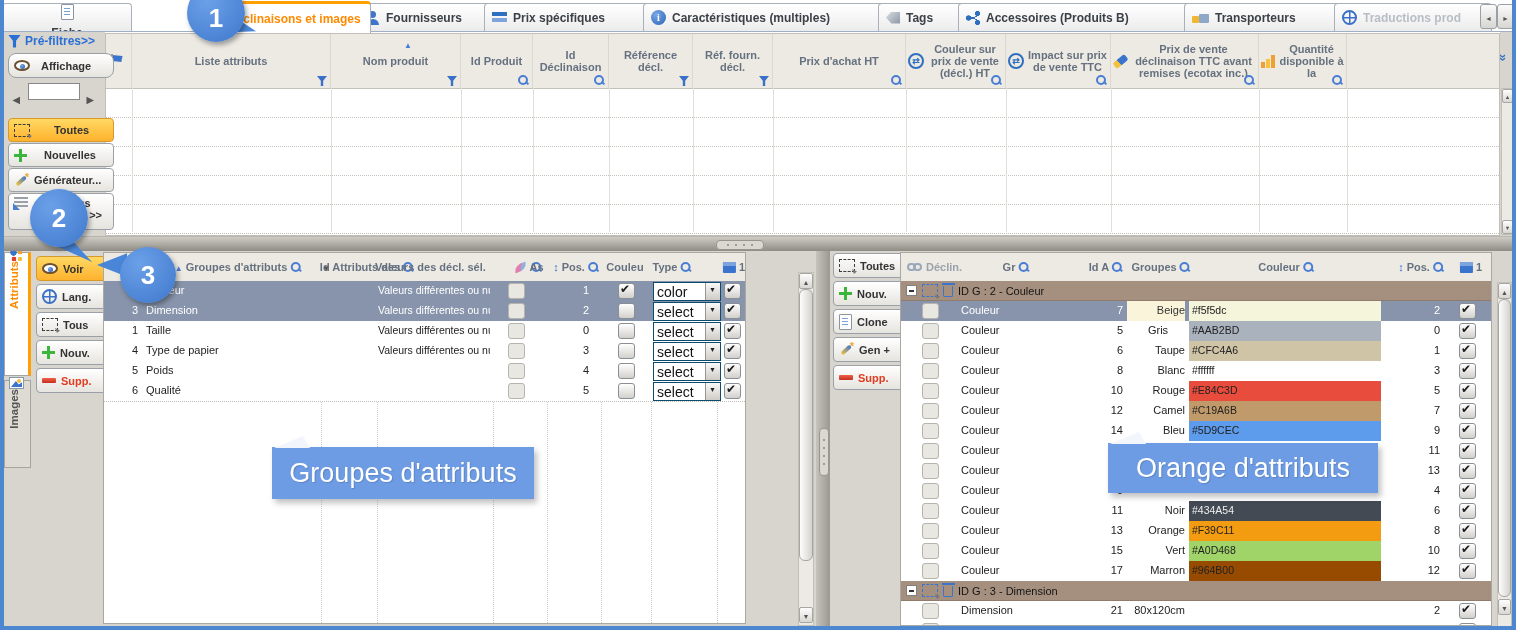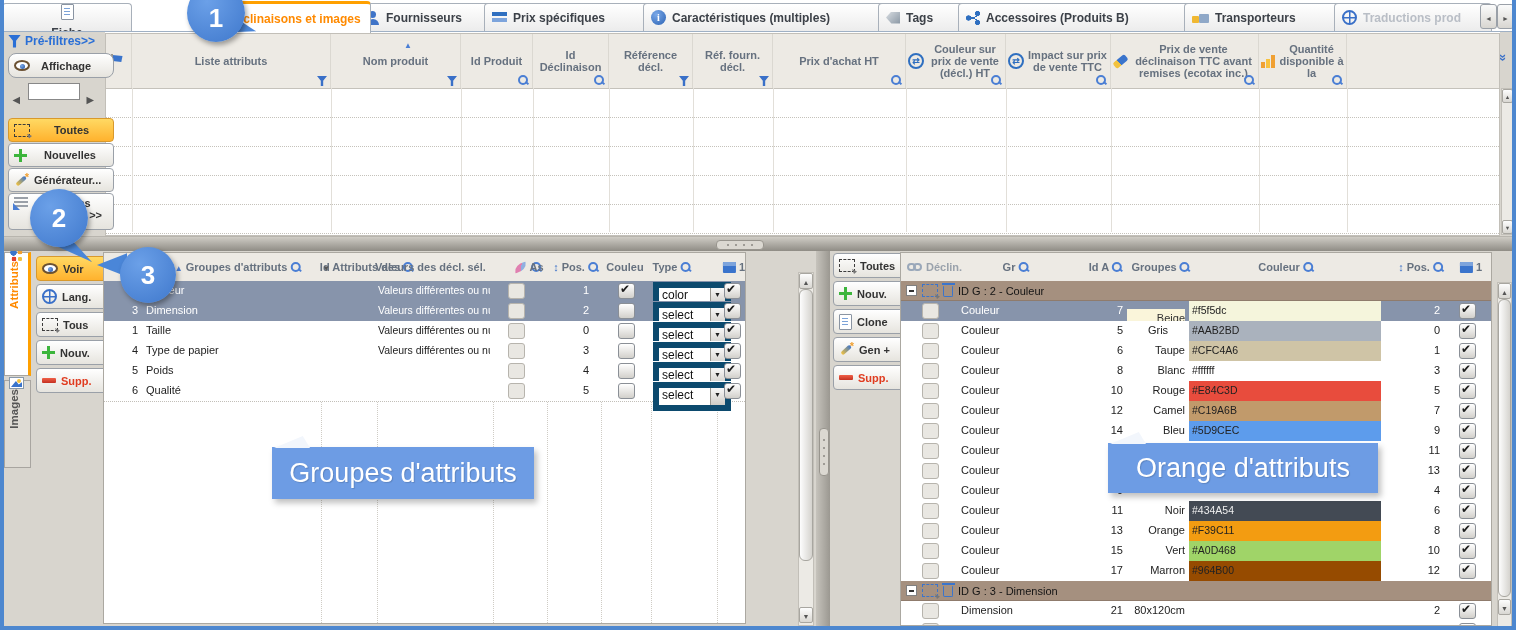--- a/index.html
+++ b/index.html
@@ -19,22 +19,22 @@
   .tscroll{position:absolute;top:4px;width:15px;height:23px;background:linear-gradient(#fbfbfb,#d8d6d1);
        border:1px solid #9aa0a8;border-radius:3px;display:flex;align-items:center;justify-content:center;z-index:6}
   
   .btn3d{background:linear-gradient(#ffffff,#e6e4de);border:1px solid #9aa0a8;border-radius:4px;
        display:flex;align-items:center;gap:5px;padding:0 5px;font-weight:bold;font-size:11px;color:#333;cursor:default}
   .btn-orange{background:linear-gradient(#ffd963,#ffb22e);border-color:#d8992c}
   .btn-danger{color:#e03c20}
   .cb{width:15px;height:14px;border:1px solid #8a8f96;border-radius:3px;background:linear-gradient(#ffffff,#d2d0cb);position:absolute}
   .cb.on::after{content:"✔";position:absolute;left:1px;top:-2px;font-size:12px;color:#1b1b1b}
   .cb.lite{background:#e9e7e2;border-color:#b7b4ad}
-  .dd{position:absolute;height:17px;background:#fff;border:6px solid #0c4a6e;display:flex;
-      font-size:12px;color:#111;padding-left:3px}
+  .dd{position:absolute;height:17px;background:#fff;border:1px solid #0c4a6e;display:flex;align-items:center;
+      font-size:14px;color:#111;padding-left:3px}
   .ddb{margin-left:auto;width:14px;align-self:stretch;background:linear-gradient(#f8f8f8,#cfccc6);border-left:1px solid #98958e;position:relative}
   .ddb::after{content:"▼";position:absolute;left:3px;top:3px;font-size:7px;color:#222}
   
   .sb-track{background:#eceae5;border:1px solid #c2bfb8;position:absolute}
   .sb-btn{position:absolute;background:linear-gradient(#fdfdfd,#d9d7d2);border:1px solid #a8a6a0;border-radius:2px;
       display:flex;align-items:center;justify-content:center}
   .sb-thumb{position:absolute;background:linear-gradient(90deg,#fdfdfd,#d5d3ce);border:1px solid #a8a6a0;border-radius:6px}
   .ar::after{font-size:7px;color:#555}
   .ar-up::after{content:"▲"}.ar-dn::after{content:"▼"}.ar-l::after{content:"◄"}.ar-r::after{content:"►"}
   .hsplit{left:0;top:236px;width:1516px;height:14px;background:linear-gradient(#cfccc5,#8f8c85);border-top:1px solid #b8b5ae;z-index:4}
@@ -563,21 +563,21 @@
     <div class="grow" style="top: 28px; width: 592px;">
       <div class="i i-minusbox"></div>
       <div class="i i-select blue"></div>
       <div class="i i-trash"></div>
       <div>ID G : 2 - Couleur</div>
     </div>
     <div class="rrow sel" style="top: 48px; width: 592px;">
       <div class="cb lite" style="left: 21px; top: 2px;"></div>
       <div class="cell" style="left: 60px; width: 118px;">Couleur</div>
       <div class="cell" style="left: 182px; width: 40px; text-align: right;">7</div>
-      <div class="cell" style="text-align: right; background: rgb(250, 245, 218); color: rgb(51, 51, 51); left: 226px; width: 58px; padding-right: 0; margin-top: 8px;">Beige</div>
+      <div class="cell" style="text-align: right; background: rgb(250, 245, 218); color: rgb(51, 51, 51); left: 226px; width: 58px; padding-right: 0;">Beige</div>
       <div class="cell" style="left: 288px; width: 189px; padding-left: 3px; font-size: 10.5px; background: rgb(245, 245, 220); color: rgb(34, 34, 34);">#f5f5dc</div>
       <div class="cell" style="left: 477px; width: 62px; text-align: right;">2</div>
       <div class="cb on" style="left: 558px; top: 2px;"></div>
     </div>
     <div class="rrow" style="top: 68px; width: 592px;">
       <div class="cb lite" style="left: 21px; top: 2px;"></div>
       <div class="cell" style="left: 60px; width: 118px;">Couleur</div>
       <div class="cell" style="left: 182px; width: 40px; text-align: right;">5</div>
       <div class="cell" style="left: 230px; width: 54px; text-align: center;">Gris</div>
       <div class="cell" style="left: 288px; width: 189px; padding-left: 3px; font-size: 10.5px; background: rgb(170, 178, 189); color: rgb(34, 34, 34);">#AAB2BD</div>

